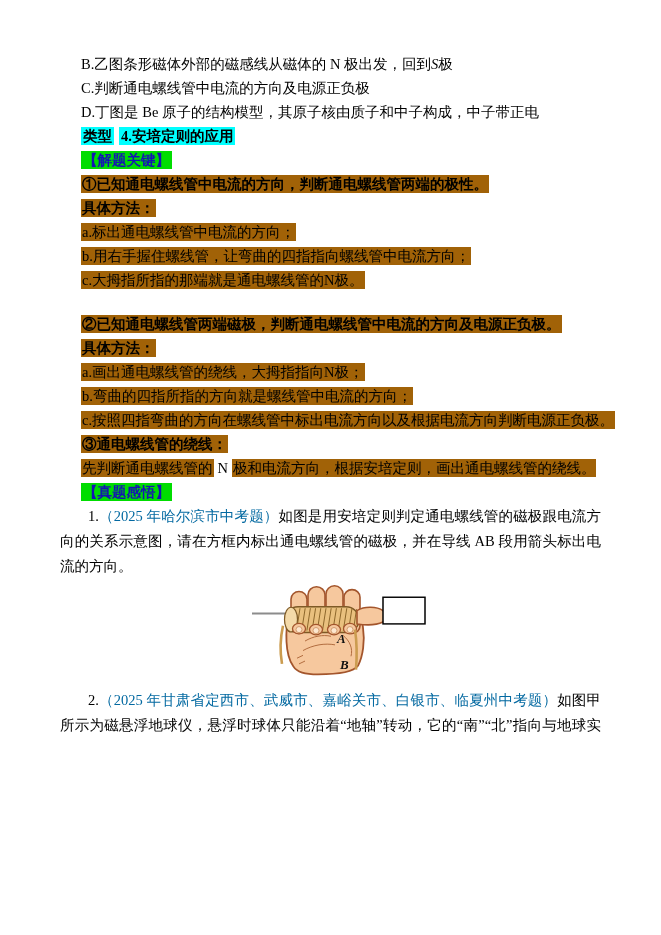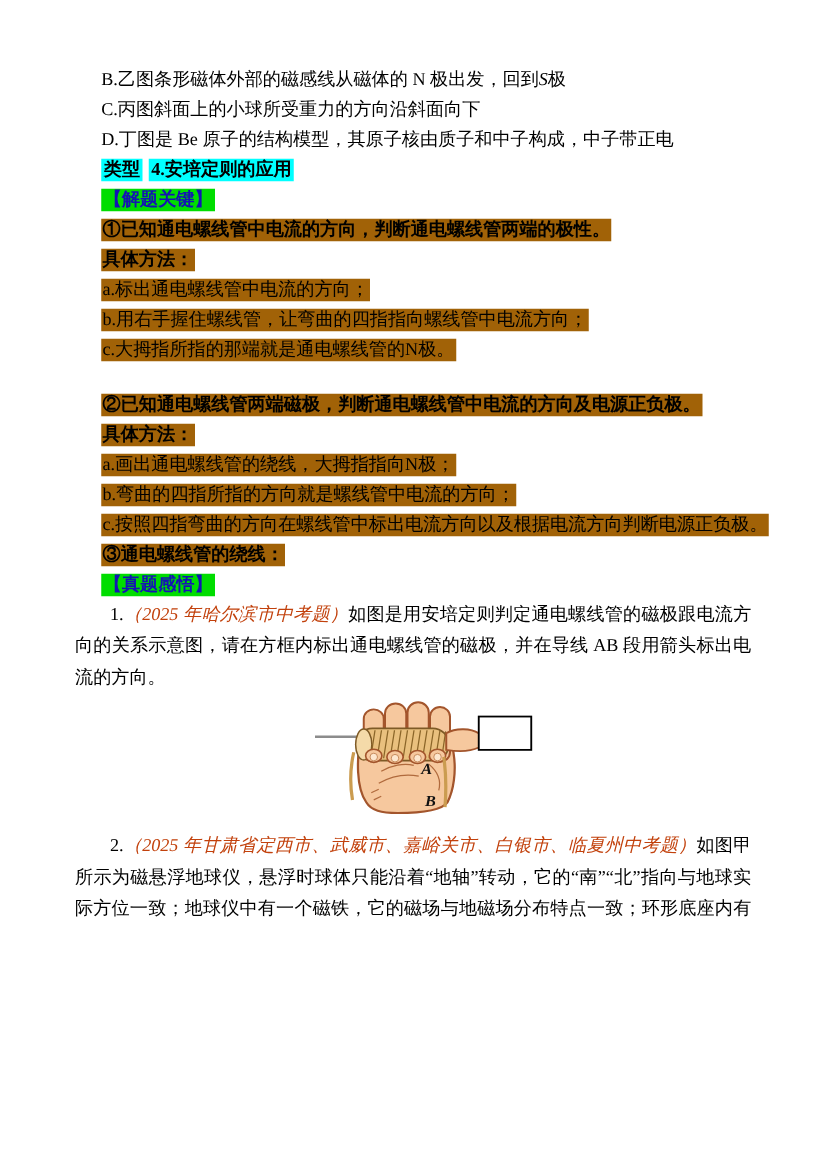--- a/index.html
+++ b/index.html
@@ -9,53 +9,54 @@
   .line{margin:0 0 0 21px;font-size:14.5px;line-height:24px;white-space:nowrap;}
   .gap-top{margin-top:20px;}
   .bold{font-weight:bold;}
   .hl-y{background:#a16207;padding:1px 1px;}
   .hl-c{background:#00ffff;padding:1px 2px;font-weight:bold;margin-top:42px;}
   .hl-g{background:#00dd00;padding:1px 2px;font-weight:bold;color:#1414b4;}
   .plain-n{padding:0 4px;}
   .head-gap{margin-left:5px;}
   .ital{font-style:italic;font-weight:normal;}
   .para{margin:0;font-size:14.5px;line-height:25px;text-align:justify;text-indent:28px;}
-  .src{color:#c2410c;font-style:italic;}
+  .src{color:#0369a1;}
   .figure-wrap{margin:3px auto 2px;width:190px;padding-left:18px;}
   .footer{position:absolute;left:0;right:0;top:855px;text-align:center;
           font-size:11.5px;color:#008080;letter-spacing:1px;}
   svg text.wire-label{font-family:"Liberation Serif",serif;font-weight:bold;font-style:italic;font-size:13px;fill:#111;}
 </style>
 </head>
 <body>
 
 <div class="page">
   <div class="content">
 
     <p class="line"><span>B.乙图条形磁体外部的磁感线从磁体的 N 极出发，回到</span><span class="ital">S</span><span>极</span></p>
-    <p class="line"><span>C.丙图斜面上的小球所受重力的方向沿斜面向下</span></p>
+    <p class="line"><span>C.判断通电螺线管中电流的方向及电源正负极</span></p>
     <p class="line"><span>D.丁图是 Be 原子的结构模型，其原子核由质子和中子构成，中子带正电</span></p>
 
     <p class="line"><span class="hl-c">类型</span><span class="hl-c head-gap">4.安培定则的应用</span></p>
 
     <p class="line"><span class="hl-g">【解题关键】</span></p>
 
     <p class="line"><span class="hl-y bold">①已知通电螺线管中电流的方向，判断通电螺线管两端的极性。</span></p>
     <p class="line"><span class="hl-y bold">具体方法：</span></p>
     <p class="line"><span class="hl-y">a.标出通电螺线管中电流的方向；</span></p>
     <p class="line"><span class="hl-y">b.用右手握住螺线管，让弯曲的四指指向螺线管中电流方向；</span></p>
     <p class="line"><span class="hl-y">c.大拇指所指的那端就是通电螺线管的N极。</span></p>
 
     <p class="line gap-top"><span class="hl-y bold">②已知通电螺线管两端磁极，判断通电螺线管中电流的方向及电源正负极。</span></p>
     <p class="line"><span class="hl-y bold">具体方法：</span></p>
     <p class="line"><span class="hl-y">a.画出通电螺线管的绕线，大拇指指向N极；</span></p>
     <p class="line"><span class="hl-y">b.弯曲的四指所指的方向就是螺线管中电流的方向；</span></p>
     <p class="line"><span class="hl-y">c.按照四指弯曲的方向在螺线管中标出电流方向以及根据电流方向判断电源正负极。</span></p>
 
     <p class="line"><span class="hl-y bold">③通电螺线管的绕线：</span></p>
+    <p class="line"><span class="hl-y">先判断通电螺线管的</span><span class="plain-n">N</span><span class="hl-y">极和电流方向，根据安培定则，画出通电螺线管的绕线。</span></p>
 
     <p class="line"><span class="hl-g">【真题感悟】</span></p>
 
     <p class="para"><span>1.</span><span class="src">（2025 年哈尔滨市中考题）</span><span>如图是用安培定则判定通电螺线管的磁极跟电流方向的关系示意图，请在方框内标出通电螺线管的磁极，并在导线 AB 段用箭头标出电流的方向。</span></p>
 
     <div class="figure-wrap">
       <svg width="190" height="100" viewBox="0 0 190 105" preserveAspectRatio="none">
 
         <line x1="7" y1="33" x2="62" y2="33" stroke="#8c8c8c" stroke-width="2"></line>
 

